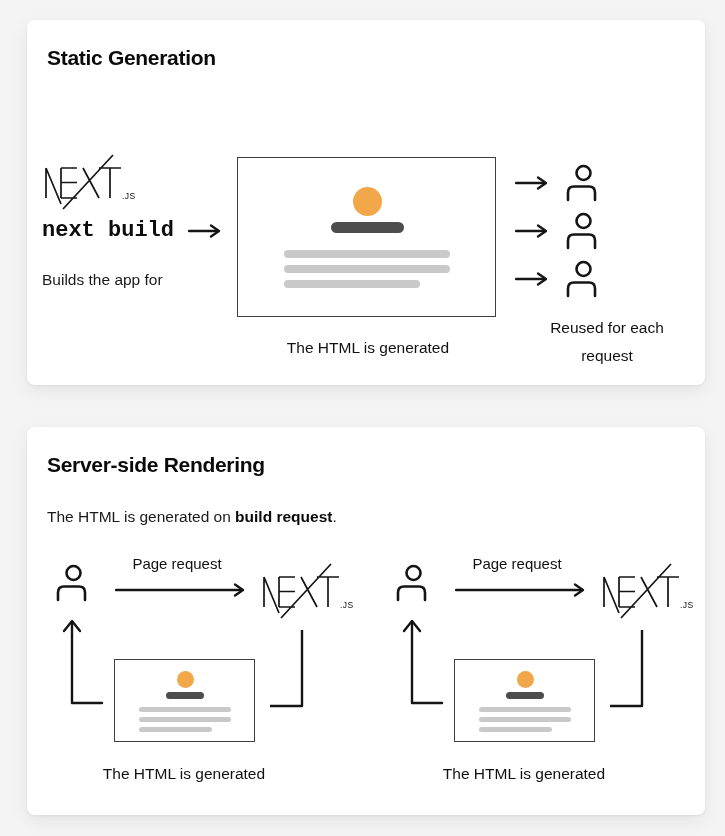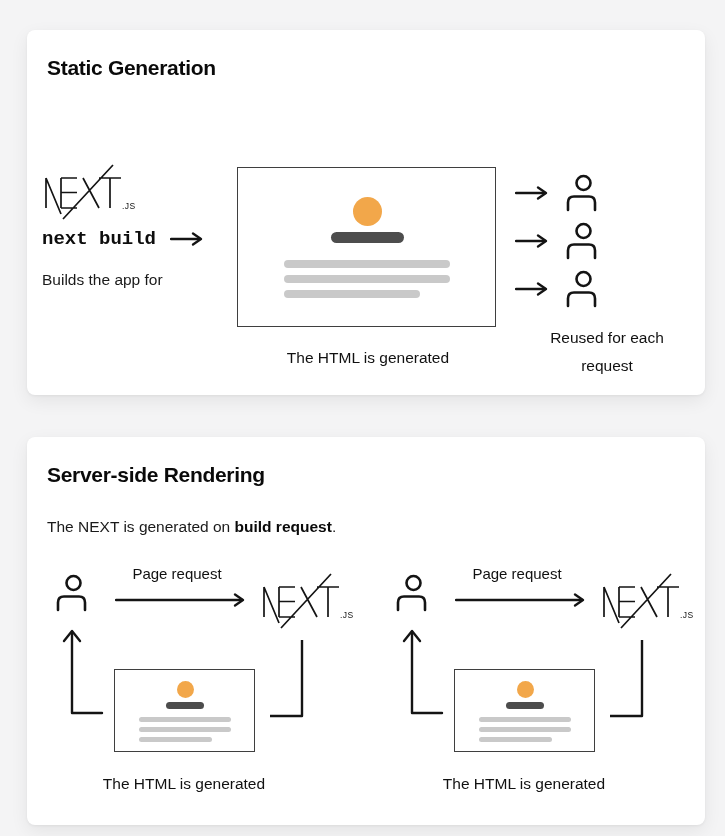--- a/index.html
+++ b/index.html
@@ -12,34 +12,33 @@
     overflow:hidden;
   }
   .abs { position:absolute; }
   .card {
     position:absolute;
     left:27px;
     width:678px;
     background:#ffffff;
     border-radius:8px;
     box-shadow:0 6px 18px rgba(0,0,0,.07), 0 1px 3px rgba(0,0,0,.05);
-    margin-top:10px;
   }
   #card-static { top:20px; height:365px; }
   #card-ssr    { top:427px; height:388px; }
 
   .card-title {
     font-size:21px; font-weight:700; color:#0a0a0a; letter-spacing:-.3px;
   }
   .card-desc { font-size:15.5px; color:#1a1a1a; }
   .card-desc b { font-weight:700; color:#0a0a0a; }
 
   .cmd {
     font-family:"Liberation Mono","DejaVu Sans Mono",monospace;
-    font-weight:700; font-size:19px; color:#0d0d0d; white-space:nowrap;
+    font-weight:700; font-size:22px; color:#0d0d0d; white-space:nowrap;
   }
   .note { font-size:15.5px; line-height:27px; color:#1a1a1a; }
 
   .caption { font-size:15.5px; color:#111; text-align:center; line-height:28px; }
 
   
   .browser { position:absolute; background:#fff; border:1.5px solid #3f3f3f; }
   .dot   { position:absolute; border-radius:50%; background:#F2A74A; }
   .tbar  { position:absolute; border-radius:6px; background:#4D4D4D; }
   .tline { position:absolute; border-radius:4px; background:#C9C9C9; }
@@ -88,21 +87,21 @@
     </svg>
   </span>
 
   <div class="flex-row abs" style="left:15px; top:198px; gap:14px;">
     <span class="cmd">next build</span>
     <svg width="34" height="14" viewBox="0 0 34 14">
         <use href="#arrow-right-def"></use>
       </svg>
   </div>
 
-  <div class="note abs" style="left:15px; top:236px;">
+  <div class="note abs" style="left:15px; top:246px;">
     <div>Builds the app for</div>
   </div>
 
   <div class="browser" style="left:210px; top:137px; width:259px; height:160px;">
     <span class="dot" style="left:115px; top:29px; width:29px; height:29px;"></span>
     <span class="tbar" style="left:93px;  top:64px; width:73px; height:11px;"></span>
     <span class="tline" style="left:46px; top:92px;  width:166px; height:8px;"></span>
     <span class="tline" style="left:46px; top:107px; width:166px; height:8px;"></span>
     <span class="tline" style="left:46px; top:122px; width:136px; height:8px;"></span>
   </div>
@@ -137,21 +136,21 @@
   <div class="caption abs" style="left:455px; top:294px; width:250px;">
     <div>Reused for each</div>
     <div>request</div>
   </div>
 </section>
 
 <section class="card" id="card-ssr">
 
   <h2 class="card-title abs" style="left:20px; top:26px;">Server-side Rendering</h2>
 
-  <p class="card-desc abs" style="left:20px; top:81px;"><span>The NEXT is generated on </span><b>build request</b><span>.</span></p>
+  <p class="card-desc abs" style="left:20px; top:81px;"><span>The HTML is generated on </span><b>build request</b><span>.</span></p>
 
   <div class="abs" style="left:20px; top:125px; width:310px; height:240px;">
     <svg class="abs" style="left:5px; top:11px;" width="39" height="40" viewBox="0 0 39 40">
         <use href="#user-icon-def"></use>
       </svg>
 
     <div class="abs" style="left:60px; top:3px; width:140px; text-align:center; font-size:15px; color:#111;">Page request</div>
 
     <svg class="abs" style="left:68px; top:31px;" width="131" height="14" viewBox="0 0 131 14">
       <path class="stroke" stroke-width="2.3" stroke-linecap="round" d="M1,7 H127"></path>

